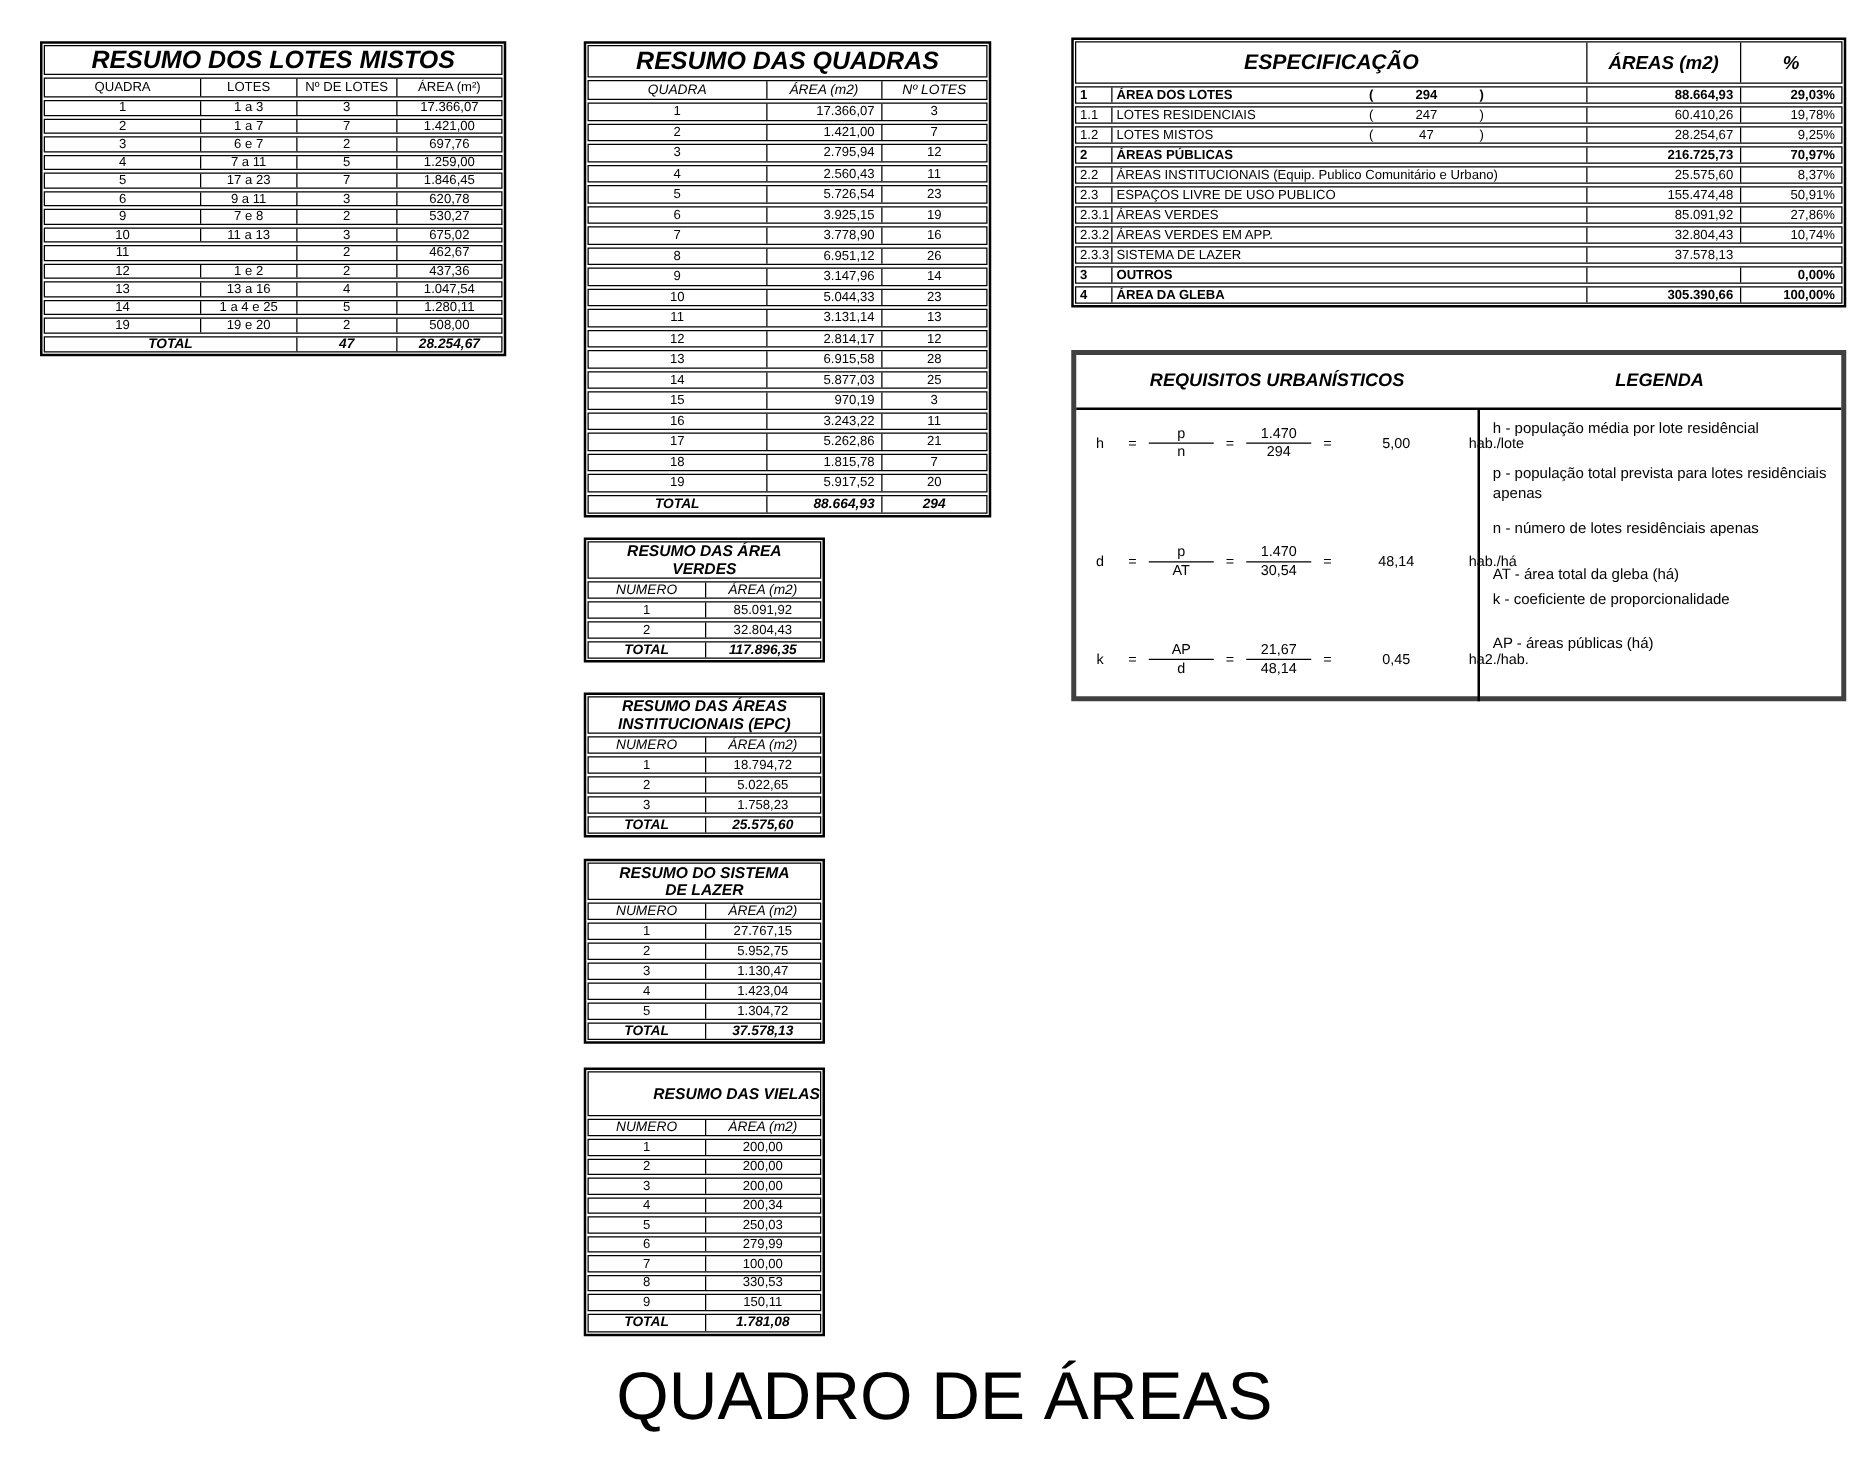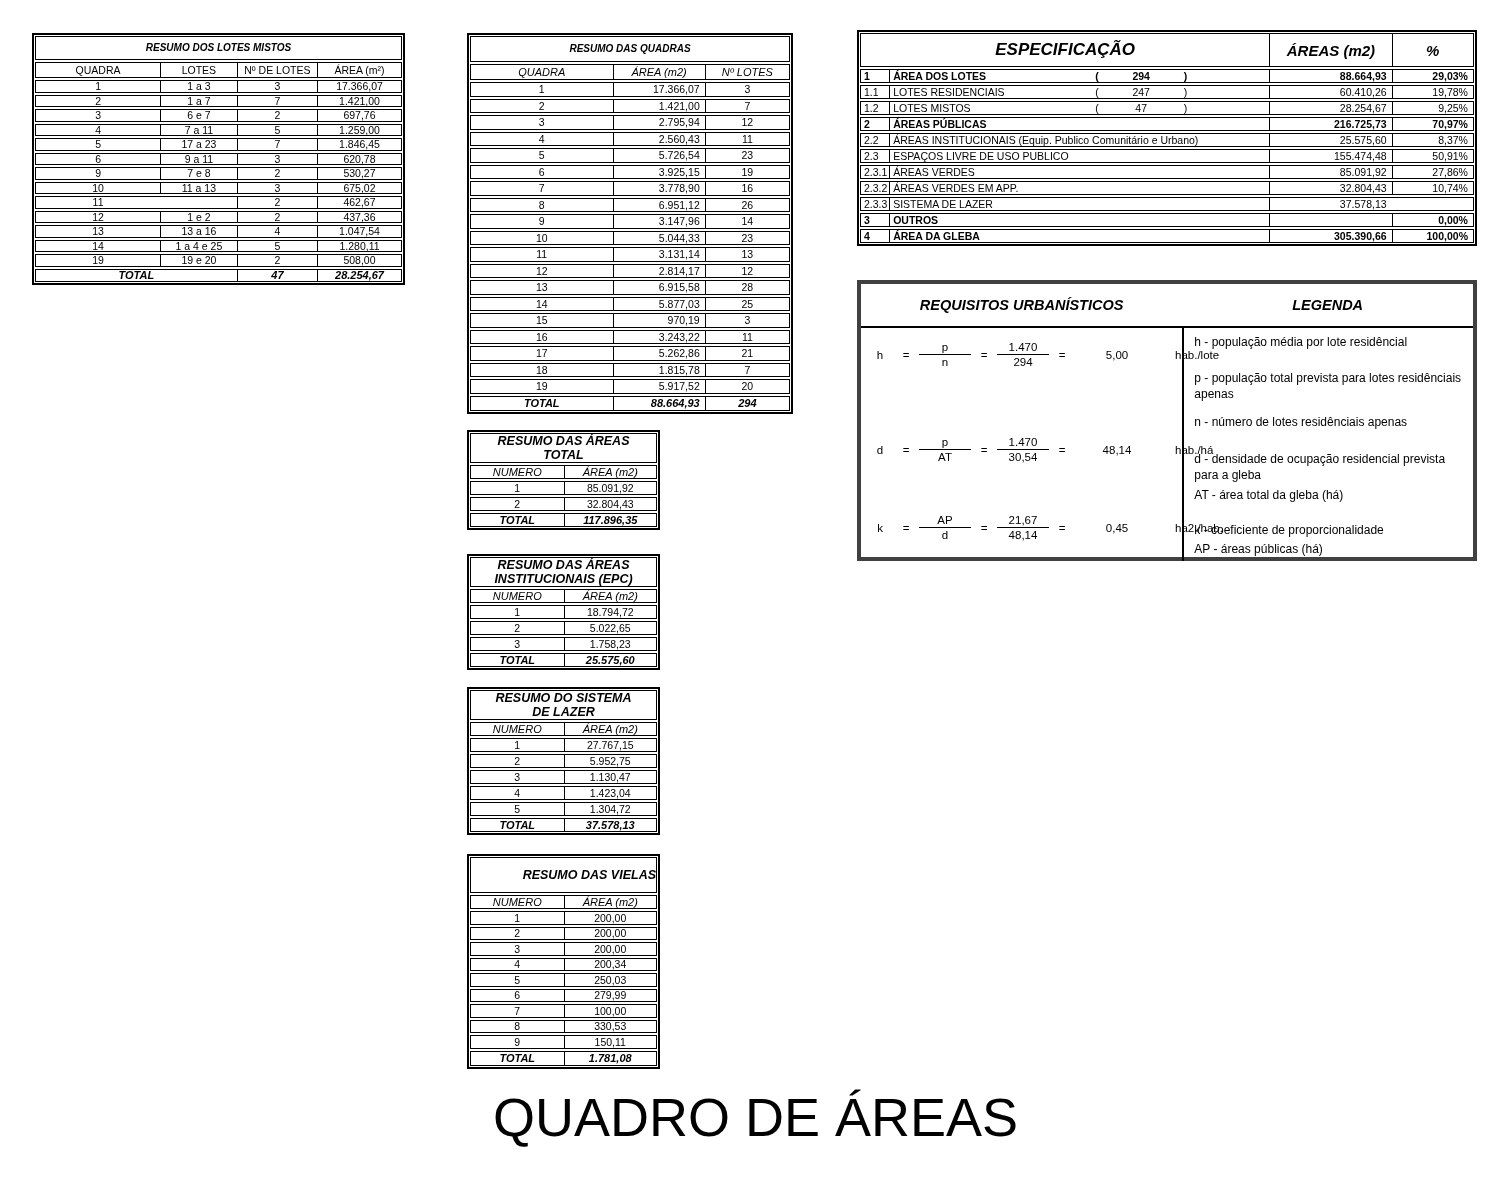--- a/index.html
+++ b/index.html
@@ -8,21 +8,21 @@
 
   
   .cadtbl{position:absolute;border:2px solid #000;background:#fff;padding:1px;display:flex;flex-direction:column;gap:2px}
   .rows{display:flex;flex-direction:column;gap:2px}
   .crow{border:1px solid #000;display:flex;align-items:stretch;flex:none;background:#fff}
   .ccell{display:flex;align-items:center;justify-content:center;border-left:1px solid #000;font-size:10.5px;white-space:nowrap;overflow:hidden}
   .ccell:first-child{border-left:none}
   .ar{justify-content:flex-end;padding-right:5px}
   .al{justify-content:flex-start;padding-left:3px}
 
-  .trow{align-items:center;justify-content:center;text-align:center;font-weight:bold;font-style:italic;font-size:10px;line-height:1.12}
+  .trow{align-items:center;justify-content:center;text-align:center;font-weight:bold;font-style:italic;font-size:20px;line-height:1.12}
   .trow.small{font-size:12.5px}
   .hdr .ccell{font-size:10.5px}
   .hdr.it .ccell{font-style:italic;font-size:11px}
   .tot .ccell{font-weight:bold;font-style:italic;font-size:11px}
 
   
   #esp .trow-big{font-size:17px}
   #esp .hcell{font-weight:bold;font-style:italic;font-size:15px}
   .bold .ccell{font-weight:bold}
   .rel{position:relative}
@@ -261,21 +261,21 @@
     </div>
   <div class="crow tot" style="height:15px">
     <div class="ccell" style="width:44.5%">TOTAL</div>
     <div class="ccell ar" style="width:29%">88.664,93</div>
     <div class="ccell" style="width:26.5%">294</div>
   </div>
 </div>
 
 <div class="cadtbl mid" id="t-verdes" style="left:467px;top:430px;width:193px">
     <div class="crow trow small" style="height: 30px;">
-      <span style="width: 150px; display: inline-block;">RESUMO DAS ÁREAS TOTAL</span>
+      <span style="width: 150px; display: inline-block;">RESUMO DAS ÁREA VERDES</span>
     </div>
     <div class="crow hdr it" style="height: 14px;">
       <div class="ccell" style="width: 50%;">NUMERO</div>
       <div class="ccell" style="width: 50%;">ÁREA (m2)</div>
     </div>
     <div class="crow" style="height: 14px;">
       <div class="ccell" style="width: 50%;">1</div>
       <div class="ccell" style="width: 50%;">85.091,92</div>
     </div>
     <div class="crow" style="height: 14px;">
@@ -561,21 +561,20 @@
           </span>
           <span class="feq">=</span>
           <span class="fval">0,45</span>
           <span class="funit">ha2./hab.</span>
         </div>
       </div>
     <div id="legend">
         <p>h - população média por lote residêncial</p>
         <p>p - população total prevista para lotes residênciais apenas</p>
         <p>n - número de lotes residênciais apenas</p>
-        <p>d - densidade de ocupação residencial prevista para a gleba</p>
         <p>AT - área total da gleba (há)</p>
         <p>k - coeficiente de proporcionalidade</p>
         <p>AP - áreas públicas (há)</p>
       </div>
   </div>
 </div>
 
 <div id="sheet-title">QUADRO DE ÁREAS</div>
 
 </body></html>

